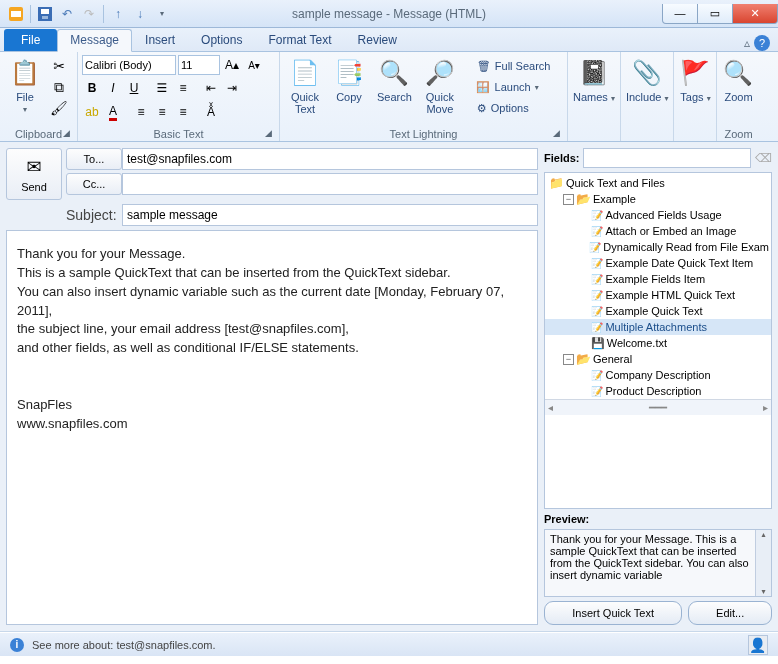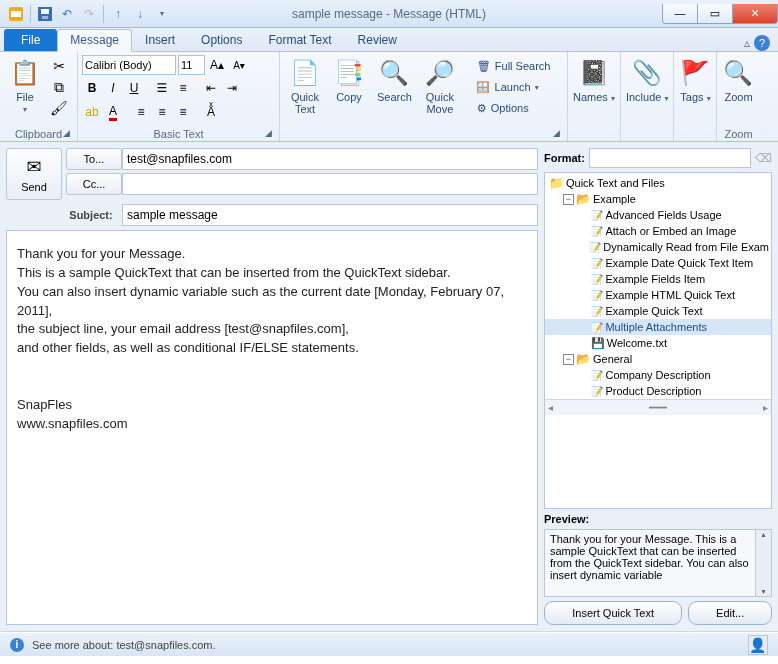--- a/index.html
+++ b/index.html
@@ -40,21 +40,21 @@
 .fmt-row { display: flex; gap: 1px; height: 22px; }
 .fmt-btn { width: 20px; height: 20px; display: flex; align-items: center; justify-content: center; cursor: pointer; border: 1px solid transparent; font-size: 12px;}
 .menu-item { height: 20px; display: flex; align-items: center; gap: 4px; padding: 0 6px; font-size: 11px; color: #2a4b7c; cursor: pointer; border: 1px solid transparent; white-space: nowrap;}
 
 
 .body-area { display: flex; height: 490px; padding: 6px; background: #eaf0f8; gap: 6px; border-bottom: 1px solid #c8d8ea;}
 .left-pane { flex: 1; display: flex; flex-direction: column; gap: 4px; min-width: 0;}
 .field-line { display: flex; align-items: center; }
 .send-btn { width: 56px; height: 52px; background: linear-gradient(#fdfdfd,#e9eef6); border: 1px solid #b5c6dd; border-radius: 3px; display: flex; flex-direction: column; align-items: center; justify-content: center; gap: 3px; cursor: pointer; font-size: 11px; }
 .addr-btn { width: 56px; height: 22px; background: linear-gradient(#fdfdfd,#e9eef6); border: 1px solid #b5c6dd; border-radius: 3px; font-size: 11px; cursor: pointer;}
-.addr-label { width: 56px; text-align: center; padding-right: 6px; font-size: 11px; color: #444; font-weight: bold;}
+.addr-label { width: 56px; text-align: left; padding-right: 6px; font-size: 14px; color: #444;}
 .text-input { flex: 1; height: 22px; border: 1px solid #b5c6dd; padding: 0 4px; font-size: 12px; }
 .message-body { flex: 1; background: #fff; border: 1px solid #b5c6dd; padding: 14px 10px; font-size: 13px; line-height: 1.45; color: #222; position: relative; overflow: hidden;}
 .message-body p { margin-bottom: 0; }
 
 
 .right-pane { width: 228px; display: flex; flex-direction: column; gap: 4px; }
 .search-row { display: flex; align-items: center; gap: 4px; }
 .search-row label { font-size: 11px; font-weight: bold; }
 .search-input { flex: 1; height: 20px; border: 1px solid #b5c6dd; font-size: 11px; padding: 0 3px;}
 .tree-box { flex: 1; background: #fff; border: 1px solid #b5c6dd; overflow: auto; font-size: 11px; padding: 2px 0;}
@@ -145,21 +145,21 @@
       </div>
     </div>
     <div class="group-label">Clipboard</div>
     <div class="group-launcher">◢</div>
   </div>
 
   <div class="group" style="width:202px">
     <div class="group-content" style="flex-direction:column;gap:2px;width:100%">
       <div class="font-row">
         <input class="font-select" style="width: 94px;" value="Calibri (Body)">
-        <input class="font-select" style="width: 27px;" value="11">
+        <input class="font-select" style="width: 42px;" value="11">
         <div class="fmt-btn" style="font-size:12px">A▴</div>
         <div class="fmt-btn" style="font-size:10px">A▾</div>
       </div>
       <div class="fmt-row">
         <div class="fmt-btn">
             <b>B</b>
           </div>
         <div class="fmt-btn">
             <i>I</i>
           </div>
@@ -220,20 +220,21 @@
             <span>🪟</span>
             <span>Launch</span>
             <span class="dd">▾</span>
           </div>
         <div class="menu-item">
             <span>⚙</span>
             <span>Options</span>
           </div>
       </div>
     </div>
+    <div class="group-label">Text Lightning</div>
     <div class="group-launcher">◢</div>
   </div>
 
   <div class="group" style="padding:2px 0 0">
     <div class="group-content">
       <div class="big-btn">
         <span class="icon">📓</span>
         <span class="lbl"><span>Names</span> <span class="dd">▾</span></span>
       </div>
     </div>
@@ -298,21 +299,21 @@
         <p>and other  fields, as well as conditional IF/ELSE statements.</p>
         <p>&nbsp;</p>
         <p>&nbsp;</p>
         <p>SnapFles</p>
         <p>www.snapfiles.com</p>
       </div>
   </div>
 
   <div class="right-pane">
     <div class="search-row">
-      <label>Format:</label>
+      <label>Fields:</label>
       <input class="search-input" style="">
       <span style="color:#aaa;cursor:pointer">⌫</span>
     </div>
     <div class="tree-box" id="tree">
         <div class="tree-node"><span class="tree-spacer" style="width:0px"></span><span class="folder-icon">📁</span> Quick Text and Files</div>
         <div class="tree-node"><span class="tree-spacer" style="width:14px"></span><span class="tree-toggle">−</span> <span class="folder-icon">📂</span> Example</div>
         <div class="tree-node"><span class="tree-spacer" style="width:42px"></span><span class="item-icon">📝</span> Advanced Fields Usage</div>
         <div class="tree-node"><span class="tree-spacer" style="width:42px"></span><span class="item-icon">📝</span> Attach or Embed an Image</div>
         <div class="tree-node"><span class="tree-spacer" style="width:42px"></span><span class="item-icon">📝</span> Dynamically Read from File Exam</div>
         <div class="tree-node"><span class="tree-spacer" style="width:42px"></span><span class="item-icon">📝</span> Example Date Quick Text Item</div>

